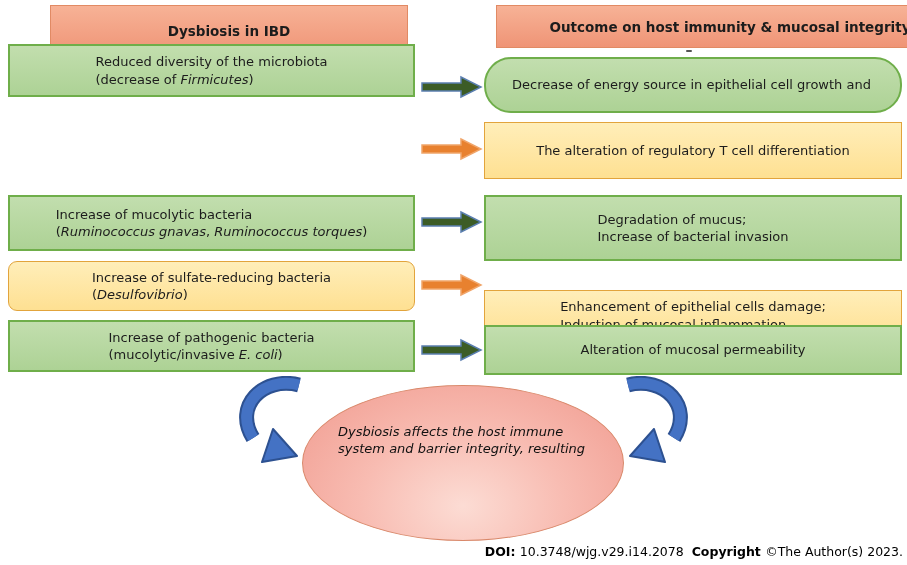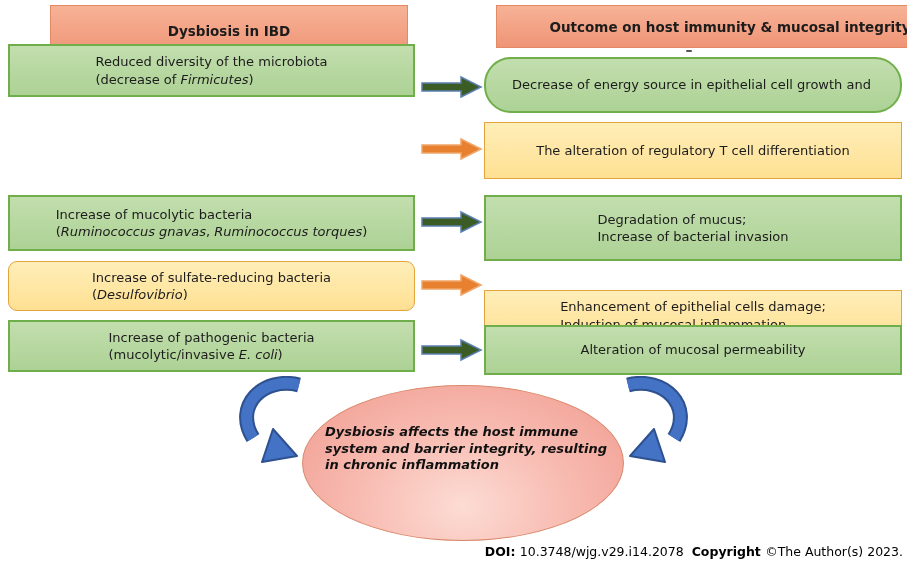--- a/index.html
+++ b/index.html
@@ -37,22 +37,22 @@
   .arrow{position:absolute;left:421px;width:62px;height:24px;}
   .ar1{top:75px;}.ar2{top:137px;}.ar3{top:210px;}.ar4{top:273px;}.ar5{top:338px;}
 
   .blue-arrow{position:absolute;width:72px;height:92px;}
   .blue-left{left:233px;top:376px;}
   .blue-right{left:622px;top:376px;}
 
   .ellipse{position:absolute;left:302px;top:385px;width:322px;height:156px;border-radius:50%;
            background:radial-gradient(ellipse at 50% 78%, #fcdcd4 0%, #f8bcb2 45%, #f09a8e 100%);
            border:1px solid #d9886a;}
-  .ellipse-text{position:absolute;left:325px;top:424px;width:300px;
-                font-weight:bold;font-style:italic;font-size:13px;line-height:1.28;color:#111;}
+  .ellipse-text{position:absolute;left:338px;top:424px;width:300px;
+                font-weight:normal;font-style:italic;font-size:13px;line-height:1.28;color:#111;}
 
   .footer{position:absolute;top:544px;right:4px;font-size:12.5px;color:#000;}
   .footer .rich div{white-space:pre;}
 
   .stray{position:absolute;left:686px;top:50px;width:6px;height:2px;background:#555;border-radius:1px;}
 
   .it{font-style:italic;}
   .bd{font-weight:bold;}
 </style>
 </head>
@@ -163,21 +163,20 @@
         <path d="M66 9 C30 0 0 30 20 62" fill="none" stroke="#4472c4" stroke-width="11"></path>
         <polygon points="64,80 29,86 40,53" fill="#4472c4" stroke="#2d5191" stroke-width="2" stroke-linejoin="round"></polygon>
       </g>
     </svg>
   </div>
 
   <div class="ellipse"></div>
   <div class="ellipse-text rich">
       <div>Dysbiosis affects the host immune</div>
       <div>system and barrier integrity, resulting</div>
-      <div>in chronic inflammation</div>
     </div>
 
   <div class="footer">
     <div class="rich">
         <div><span class="bd">DOI: </span><span>10.3748/wjg.v29.i14.2078</span><span>  </span><span class="bd">Copyright </span><span>©The Author(s) 2023.</span></div>
       </div>
   </div>
 
 </div>
 

